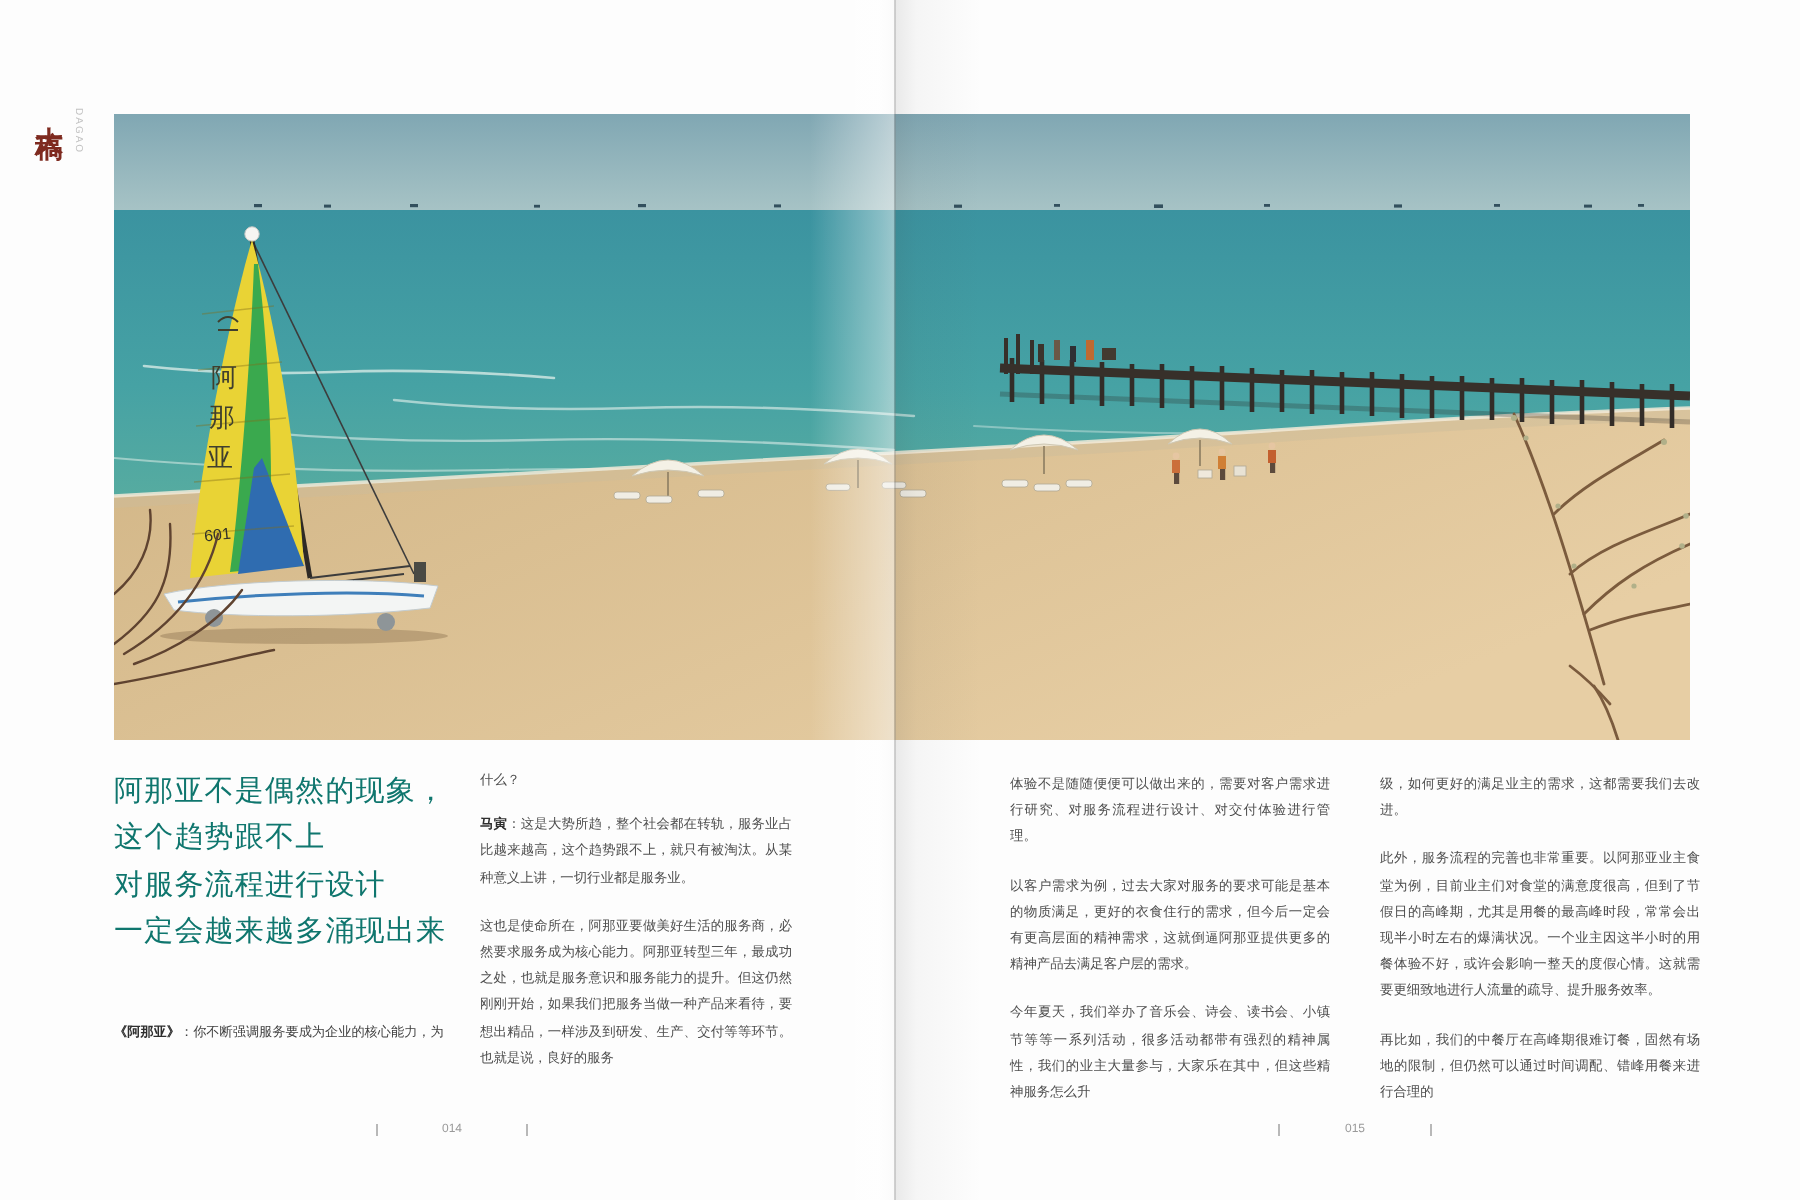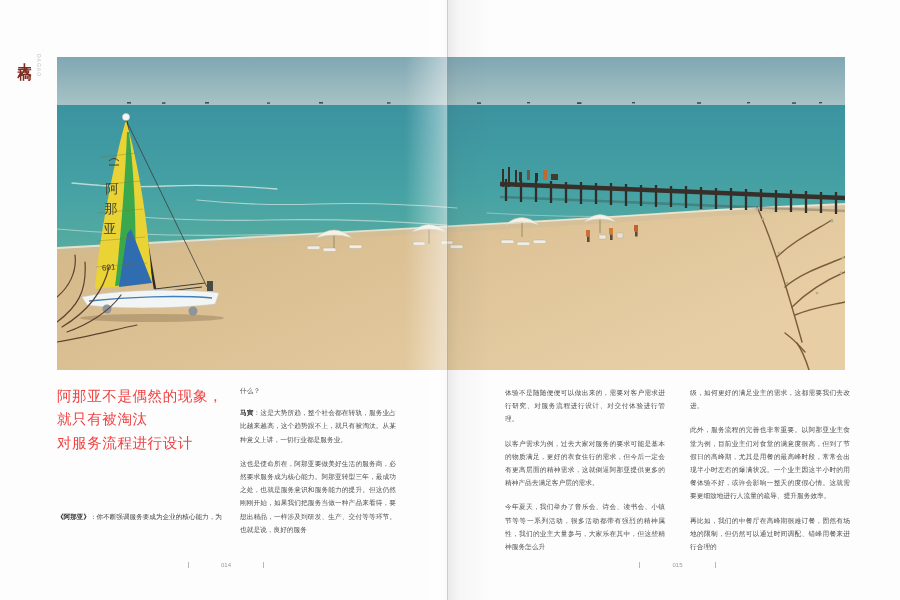--- a/index.html
+++ b/index.html
@@ -12,21 +12,21 @@
   .mast-title{writing-mode:vertical-rl;text-orientation:upright;
       font-size:14px;font-weight:bold;color:#7e2a1f;letter-spacing:2px;}
   .mast-sub{writing-mode:vertical-rl;font-size:5px;color:#c2c2c2;
       letter-spacing:1px;margin-left:2px;margin-top:2px;}
 
   
   .photo{position:absolute;left:57px;top:57px;width:788px;height:313px;}
 
   
   .headline{position:absolute;left:57px;top:385px;width:178px;
-      font-size:14.5px;line-height:23.4px;letter-spacing:0.6px;color:#ef4444;}
+      font-size:14.5px;line-height:23.4px;letter-spacing:0.6px;color:#0f766e;}
   .question{position:absolute;left:57px;top:511px;width:176px;
       font-size:6.6px;line-height:12px;color:#3f3f3f;text-align:justify;}
   .question b{font-weight:bold;color:#2e2e2e;}
 
   
   .col{position:absolute;font-size:6.7px;line-height:13.2px;color:#4e4e4e;
       text-align:justify;}
   .col p{margin:0 0 11px 0;}
   .col .lead{margin-bottom:9px;}
   .col b{color:#2f2f2f;}
@@ -227,22 +227,23 @@
         <circle cx="784" cy="216" r="1.4"></circle>
           <circle cx="722" cy="196" r="1.3"></circle>
         <circle cx="730" cy="226" r="1.3"></circle>
           <circle cx="760" cy="236" r="1.3"></circle>
       </g>
     </g>
   </svg>
 
   <div class="headline">
     <div>阿那亚不是偶然的现象，</div>
-    <div>就只有被淘汰</div>
+    <div>这个趋势跟不上</div>
     <div>对服务流程进行设计</div>
+    <div>一定会越来越多涌现出来</div>
   </div>
 
   <div class="question">
     <b>《阿那亚》</b><span>：你不断强调服务要成为企业的核心能力，为</span>
   </div>
 
   <div class="col col2">
     <p class="lead">什么？</p>
     <p><b>马寅</b><span>：这是大势所趋，整个社会都在转轨，服务业占比越来越高，这个趋势跟不上，就只有被淘汰。从某种意义上讲，一切行业都是服务业。</span></p>
     <p>这也是使命所在，阿那亚要做美好生活的服务商，必然要求服务成为核心能力。阿那亚转型三年，最成功之处，也就是服务意识和服务能力的提升。但这仍然刚刚开始，如果我们把服务当做一种产品来看待，要想出精品，一样涉及到研发、生产、交付等等环节。也就是说，良好的服务</p>

